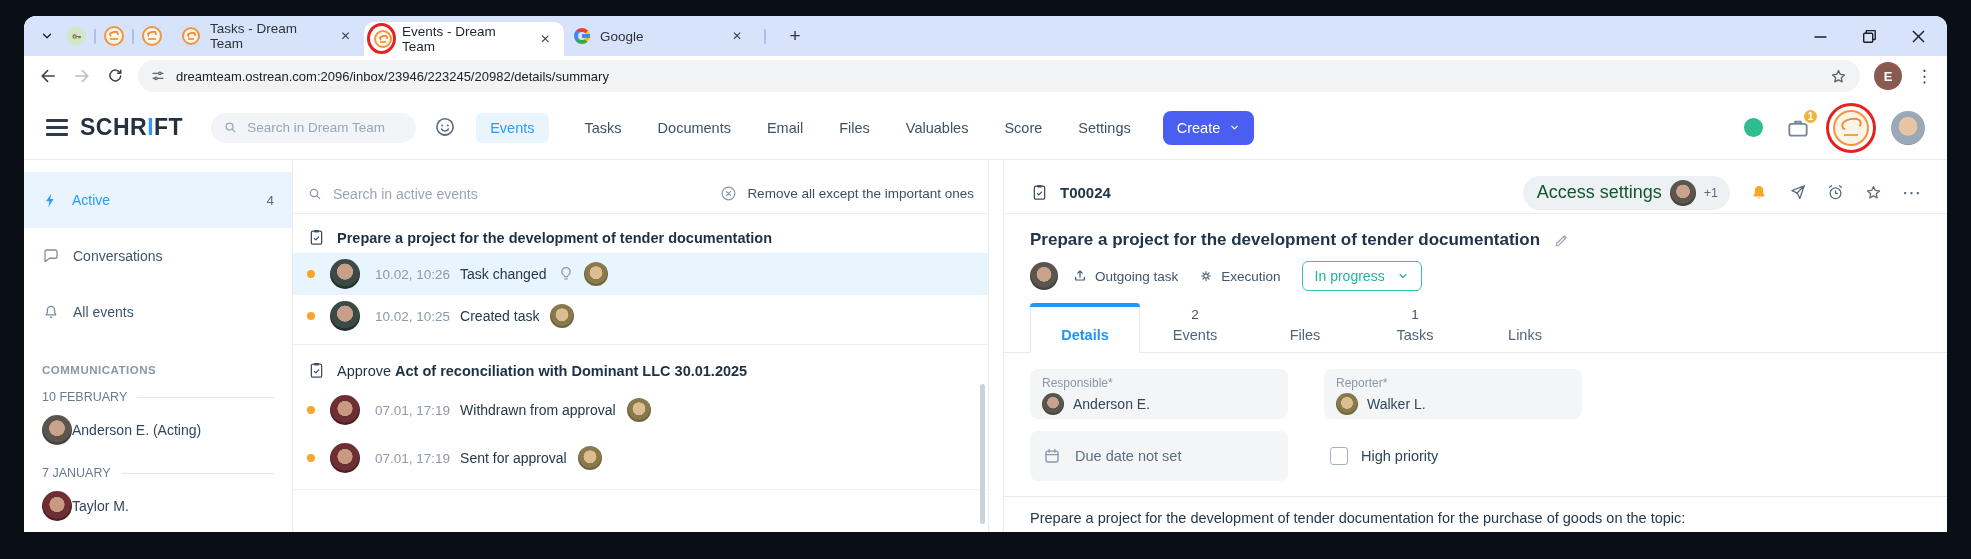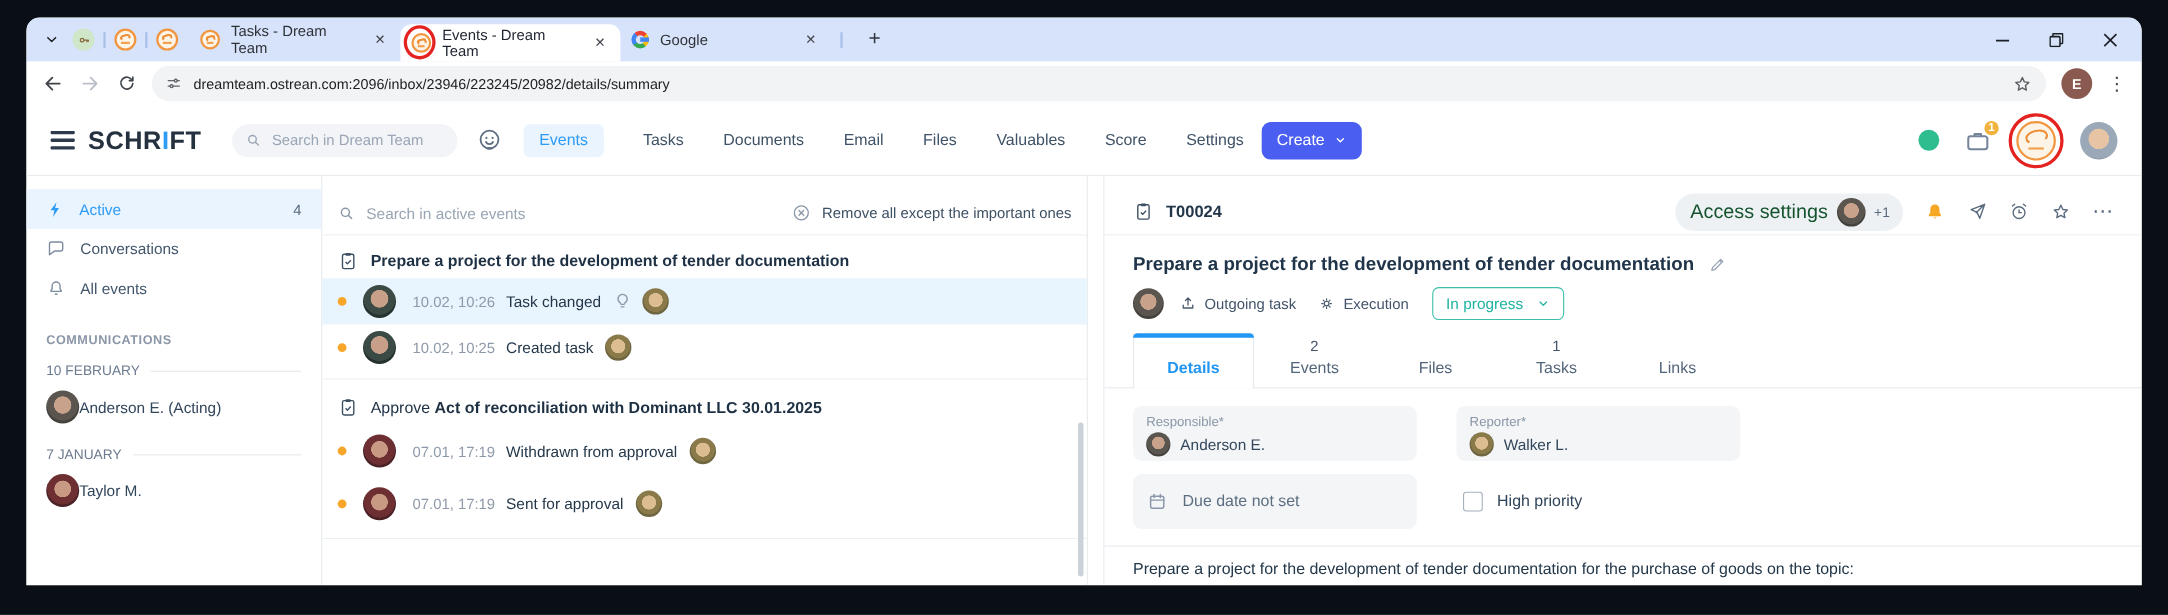--- a/index.html
+++ b/index.html
@@ -51,41 +51,41 @@
   
   .appheader { height:64px; border-bottom:1px solid #e8ebef; display:flex; align-items:center; padding:0 22px; flex:none; background:#fff; }
   .hamburger { width:22px; display:flex; flex-direction:column; gap:3.5px; margin-right:12px; }
   .hamburger span { height:3.5px; background:#2c3a4c; border-radius:1px; }
   .logo { font-size:23px; font-weight:800; color:#25313f; letter-spacing:.5px; margin-right:28px; }
   .logo .accent { color:#2e9bf5; }
   .hsearch { width:205px; height:30px; border-radius:15px; background:#f2f4f7; display:flex; align-items:center; gap:9px; padding:0 12px; color:#9aa6b6; font-size:13.5px; }
   .support { margin:0 18px 0 16px; color:#5c6c80; }
   .mainnav { display:flex; align-items:center; gap:36px; font-size:14.5px; color:#3f5266; }
   .mainnav .nav-item.active { color:#2e9bf5; background:#eaf4fe; padding:7px 14px; border-radius:6px; }
-  .create-btn { margin-left:16px; height:34px; padding:0 14px; background:#4a5ff1; color:#fff; border-radius:8px; font-size:14.5px; display:flex; align-items:center; gap:9px; border:none; }
+  .create-btn { margin-left:32px; height:34px; padding:0 14px; background:#4a5ff1; color:#fff; border-radius:8px; font-size:14.5px; display:flex; align-items:center; gap:9px; border:none; }
   .hspacer { flex:1; }
   .hright { display:flex; align-items:center; gap:22px; }
   .presence { width:19px; height:19px; border-radius:50%; background:#2ebd8f; }
   .brief-wrap { position:relative; color:#76849a; }
   .badge { position:absolute; top:-7px; right:-8px; width:17px; height:17px; background:#f2b33e; border:2px solid #fff; border-radius:50%; color:#fff; font-size:10.5px; font-weight:700; display:flex; align-items:center; justify-content:center; }
   .hlogo-wrap { position:relative; width:36px; height:36px; }
   .hlogo-ring { width:50px; height:50px; left:-7px; top:-7px; }
   .avatar { border-radius:50%; flex:none; }
   .av-a { background:radial-gradient(circle at 50% 42%, #c8a08a 0 34%, #3c4a45 36% 62%, #26322f 64%); }
   .av-b { background:radial-gradient(circle at 50% 45%, #dcbd92 0 35%, #8a7a4a 37% 60%, #6e6640 62%); }
   .av-c { background:radial-gradient(circle at 50% 45%, #c99a83 0 33%, #6e2f33 35% 62%, #4a2226 64%); }
   .av-d { background:radial-gradient(circle at 50% 44%, #c9a28b 0 34%, #5a564f 36% 62%, #44423d 64%); }
   .av-e { background:radial-gradient(circle at 50% 45%, #e6c4a4 0 36%, #9aa8b8 38% 70%, #7e8c9c 72%); }
   .s34 { width:34px; height:34px; } .s30 { width:30px; height:30px; } .s28 { width:28px; height:28px; }
   .s26 { width:26px; height:26px; } .s24 { width:24px; height:24px; } .s22 { width:22px; height:22px; }
   
   .appbody { flex:1; display:flex; background:#fff; min-height:0; }
   
   .sidebar { width:269px; border-right:1px solid #e8ebef; padding-top:12px; flex:none; }
-  .side-item { height:36px; display:flex; align-items:center; gap:13px; padding:0 18px; font-size:14px; color:#41556b; }
+  .side-item { height:56px; display:flex; align-items:center; gap:13px; padding:0 18px; font-size:14px; color:#41556b; }
   .side-item .ic { color:#7e8ca0; }
   .side-item.active { background:#e9f4fe; color:#2e9bf5; }
   .side-item.active .ic { color:#2e9bf5; }
   .side-count { margin-left:auto; font-size:13.5px; color:#5a6c80; }
   .section-label { margin:24px 18px 4px; font-size:11.5px; font-weight:700; letter-spacing:.5px; color:#8b97a8; }
   .date-row { margin:14px 18px 4px; display:flex; align-items:center; gap:10px; font-size:12.5px; color:#6b7a8e; }
   .date-row::after { content:''; flex:1; height:1px; background:#e4e8ed; }
   .person-row { height:44px; display:flex; align-items:center; padding:0 18px; font-size:14px; color:#32465c; }
   
   .middle { width:696px; border-right:1px solid #e8ebef; flex:none; position:relative; }

